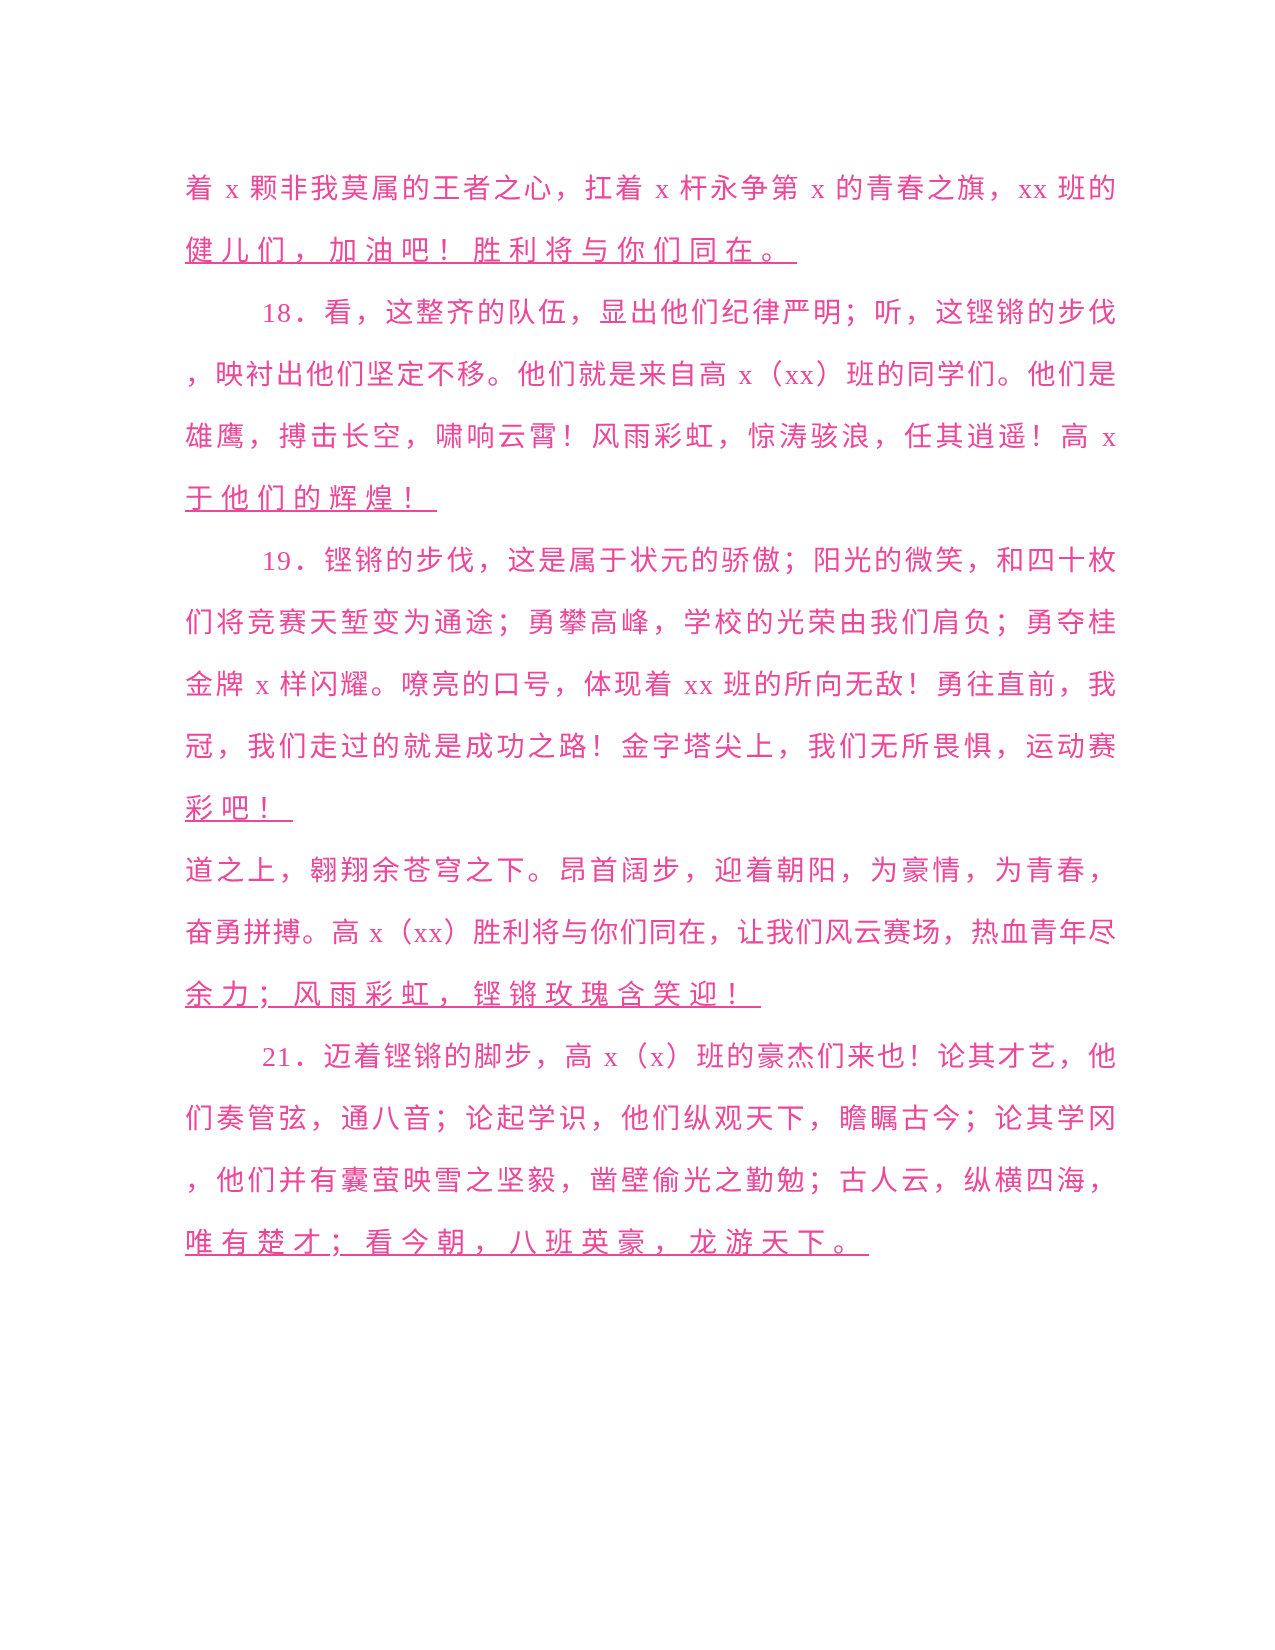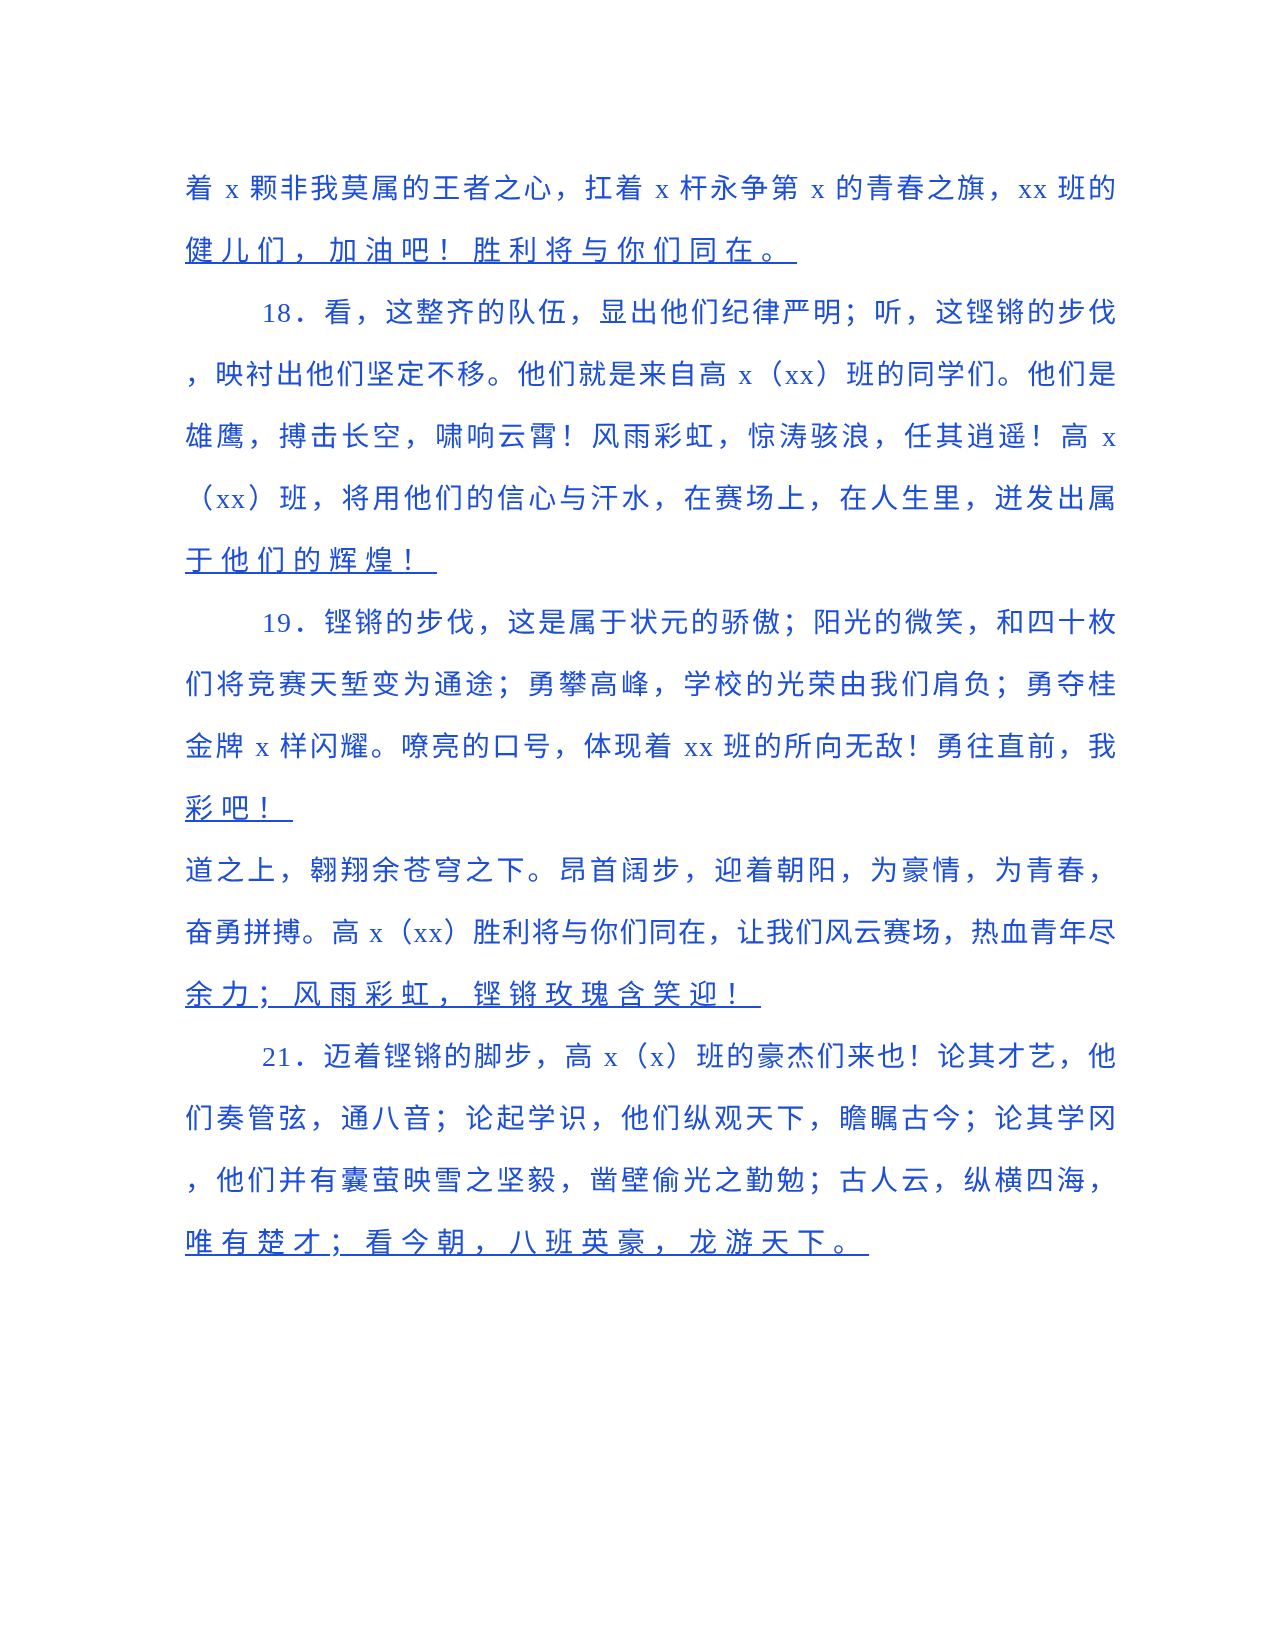--- a/index.html
+++ b/index.html
@@ -46,36 +46,36 @@
       text-decoration: underline;
     }
     .line.indent {
       text-indent: 77px;
     }
   </style>
 </head>
 <body>
 
 <div class="page" style="background: rgb(255, 255, 255);">
-  <div class="text-block" style="color: #1d4ed8;">
+  <div class="text-block" style="color: #ec4899;">
       <div class="paragraph">
         <div class="line">着 x 颗非我莫属的王者之心，扛着 x 杆永争第 x 的青春之旗，xx 班的</div>
         <div class="line final">健儿们，加油吧！胜利将与你们同在。</div>
       </div>
       <div class="paragraph">
         <div class="line indent">18．看，这整齐的队伍，显出他们纪律严明；听，这铿锵的步伐</div>
         <div class="line">，映衬出他们坚定不移。他们就是来自高 x（xx）班的同学们。他们是</div>
         <div class="line">雄鹰，搏击长空，啸响云霄！风雨彩虹，惊涛骇浪，任其逍遥！高 x</div>
-        <div class="line">（xx）班，将用他们的信心与汗水，在赛场上，在人生里，迸发出属</div>
         <div class="line final">于他们的辉煌！</div>
       </div>
       <div class="paragraph">
         <div class="line indent">19．铿锵的步伐，这是属于状元的骄傲；阳光的微笑，和四十枚</div>
         <div class="line">们将竞赛天堑变为通途；勇攀高峰，学校的光荣由我们肩负；勇夺桂</div>
         <div class="line">金牌 x 样闪耀。嘹亮的口号，体现着 xx 班的所向无敌！勇往直前，我</div>
+        <div class="line">冠，我们走过的就是成功之路！金字塔尖上，我们无所畏惧，运动赛</div>
         <div class="line final">彩吧！</div>
       </div>
       <div class="paragraph">
         <div class="line">道之上，翱翔余苍穹之下。昂首阔步，迎着朝阳，为豪情，为青春，</div>
         <div class="line">奋勇拼搏。高 x（xx）胜利将与你们同在，让我们风云赛场，热血青年尽</div>
         <div class="line final">余力；风雨彩虹，铿锵玫瑰含笑迎！</div>
       </div>
       <div class="paragraph">
         <div class="line indent">21．迈着铿锵的脚步，高 x（x）班的豪杰们来也！论其才艺，他</div>
         <div class="line">们奏管弦，通八音；论起学识，他们纵观天下，瞻瞩古今；论其学冈</div>

